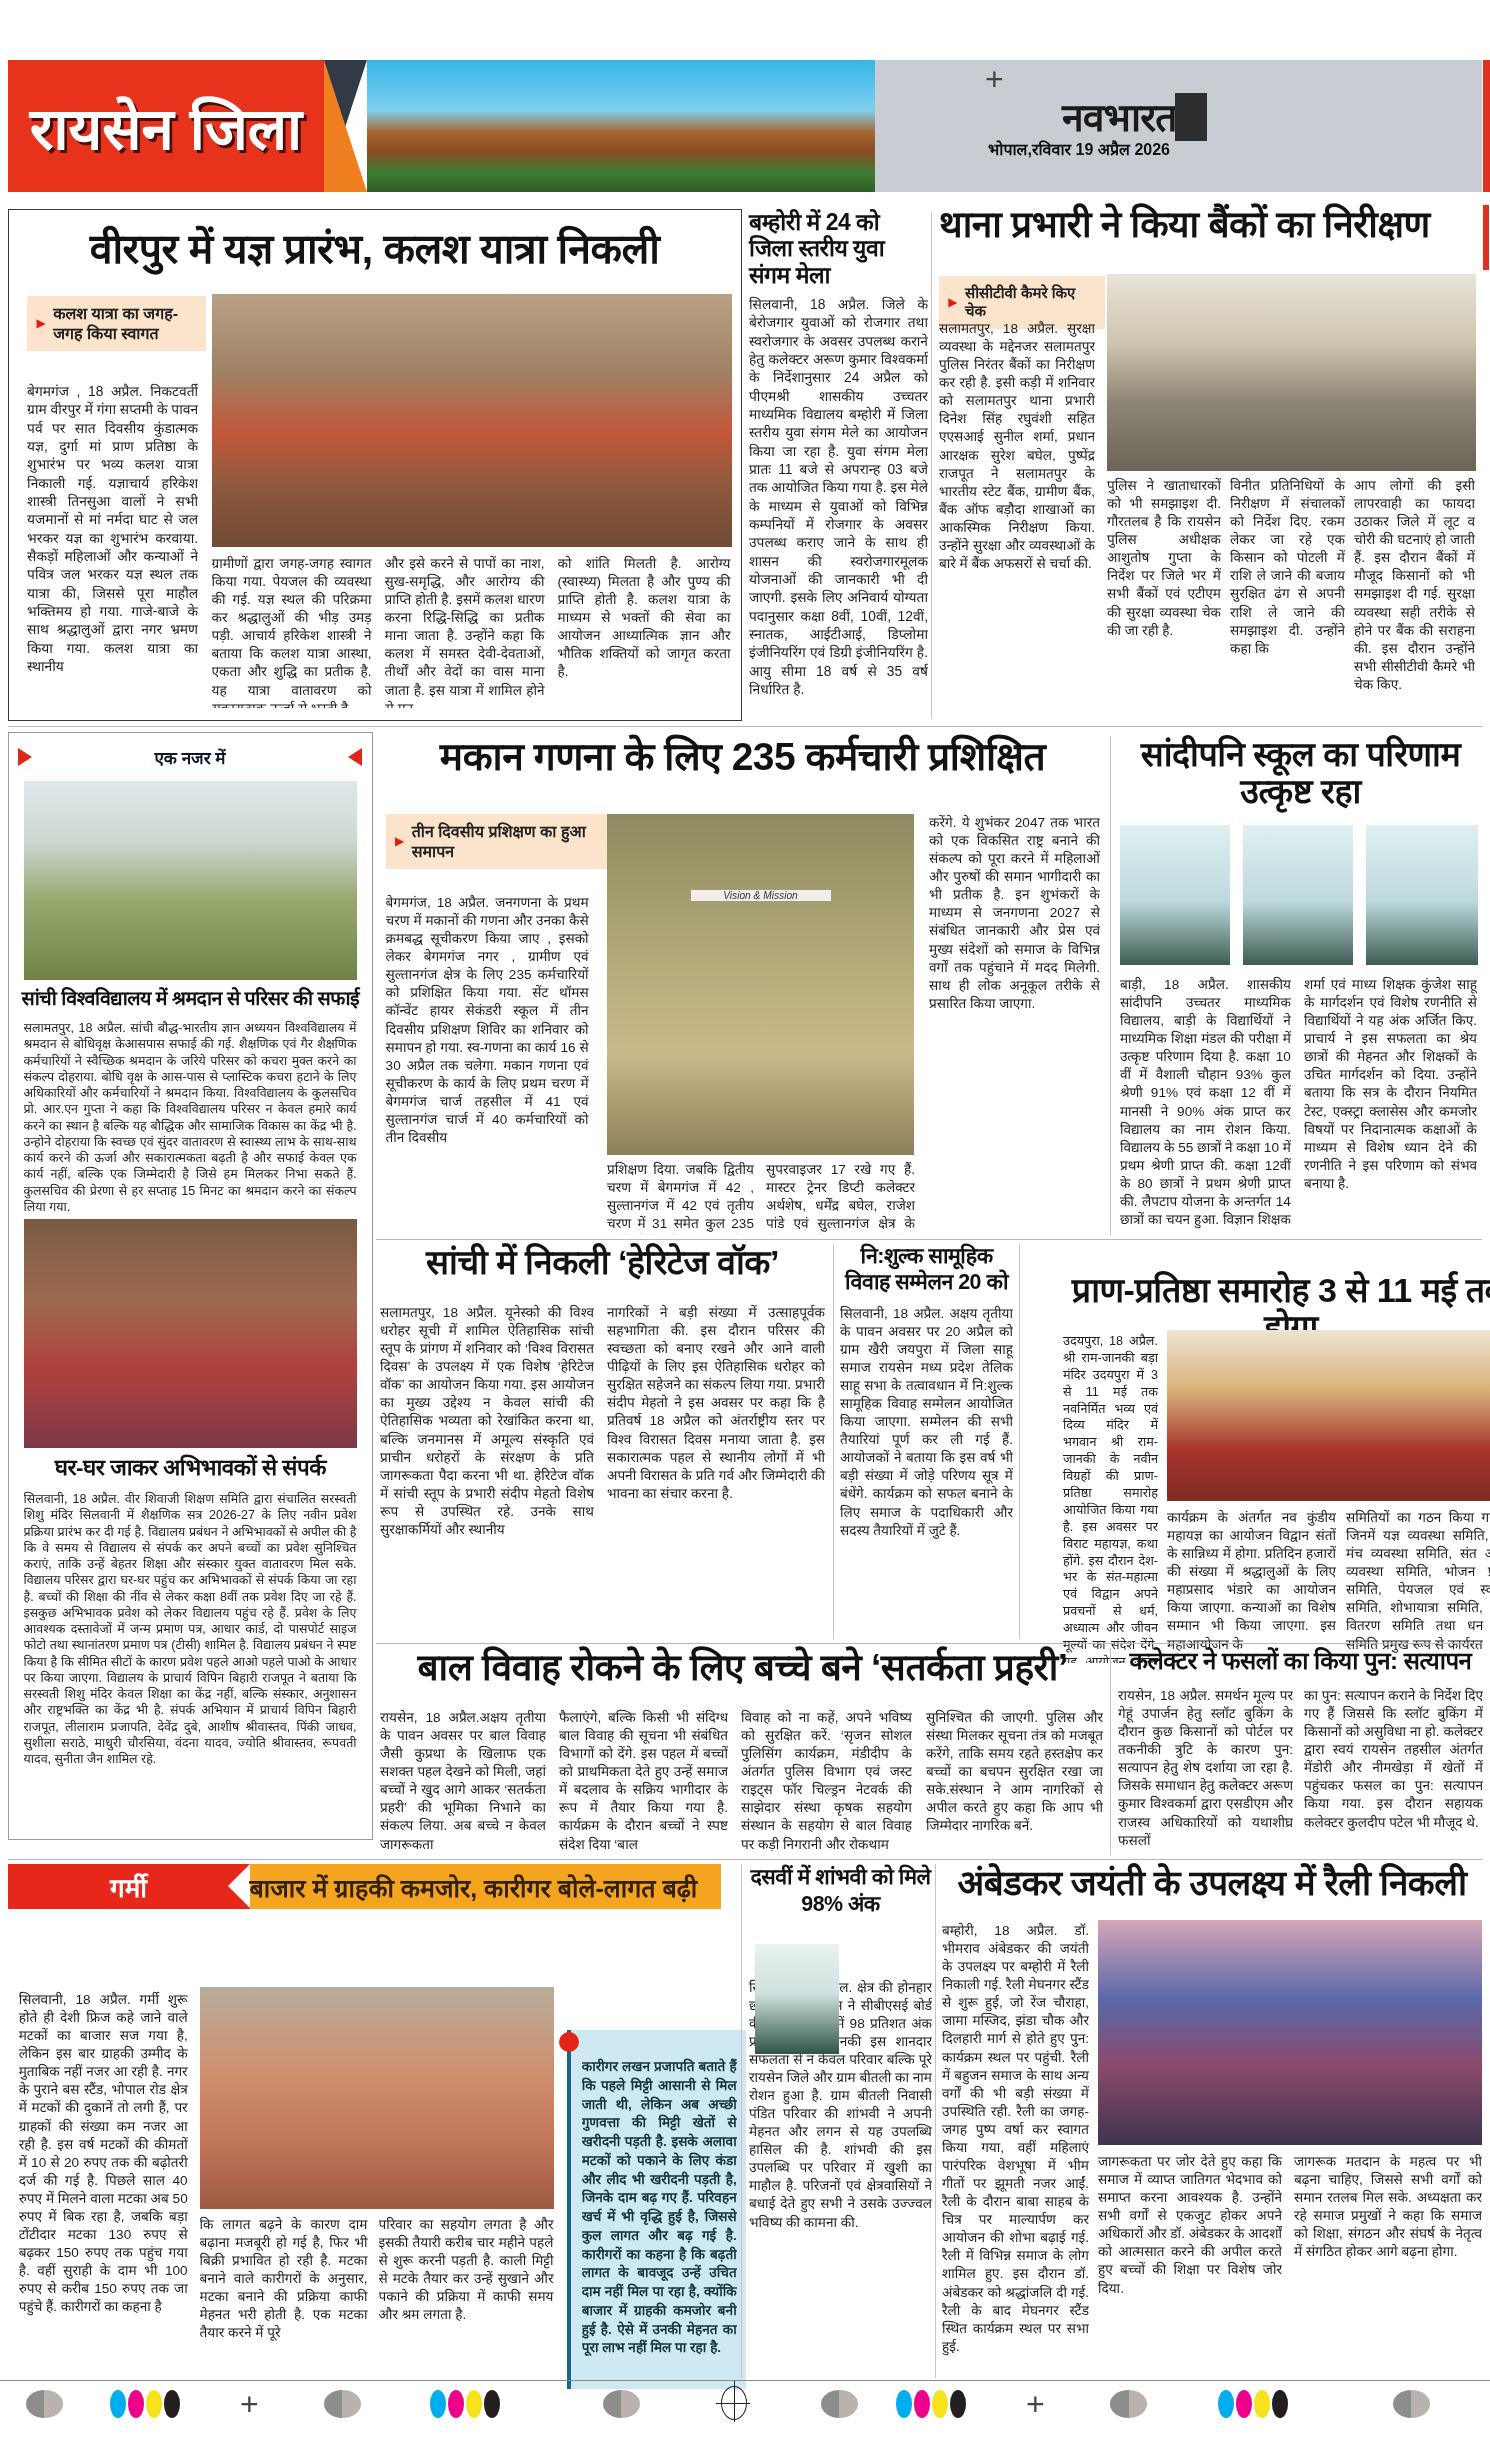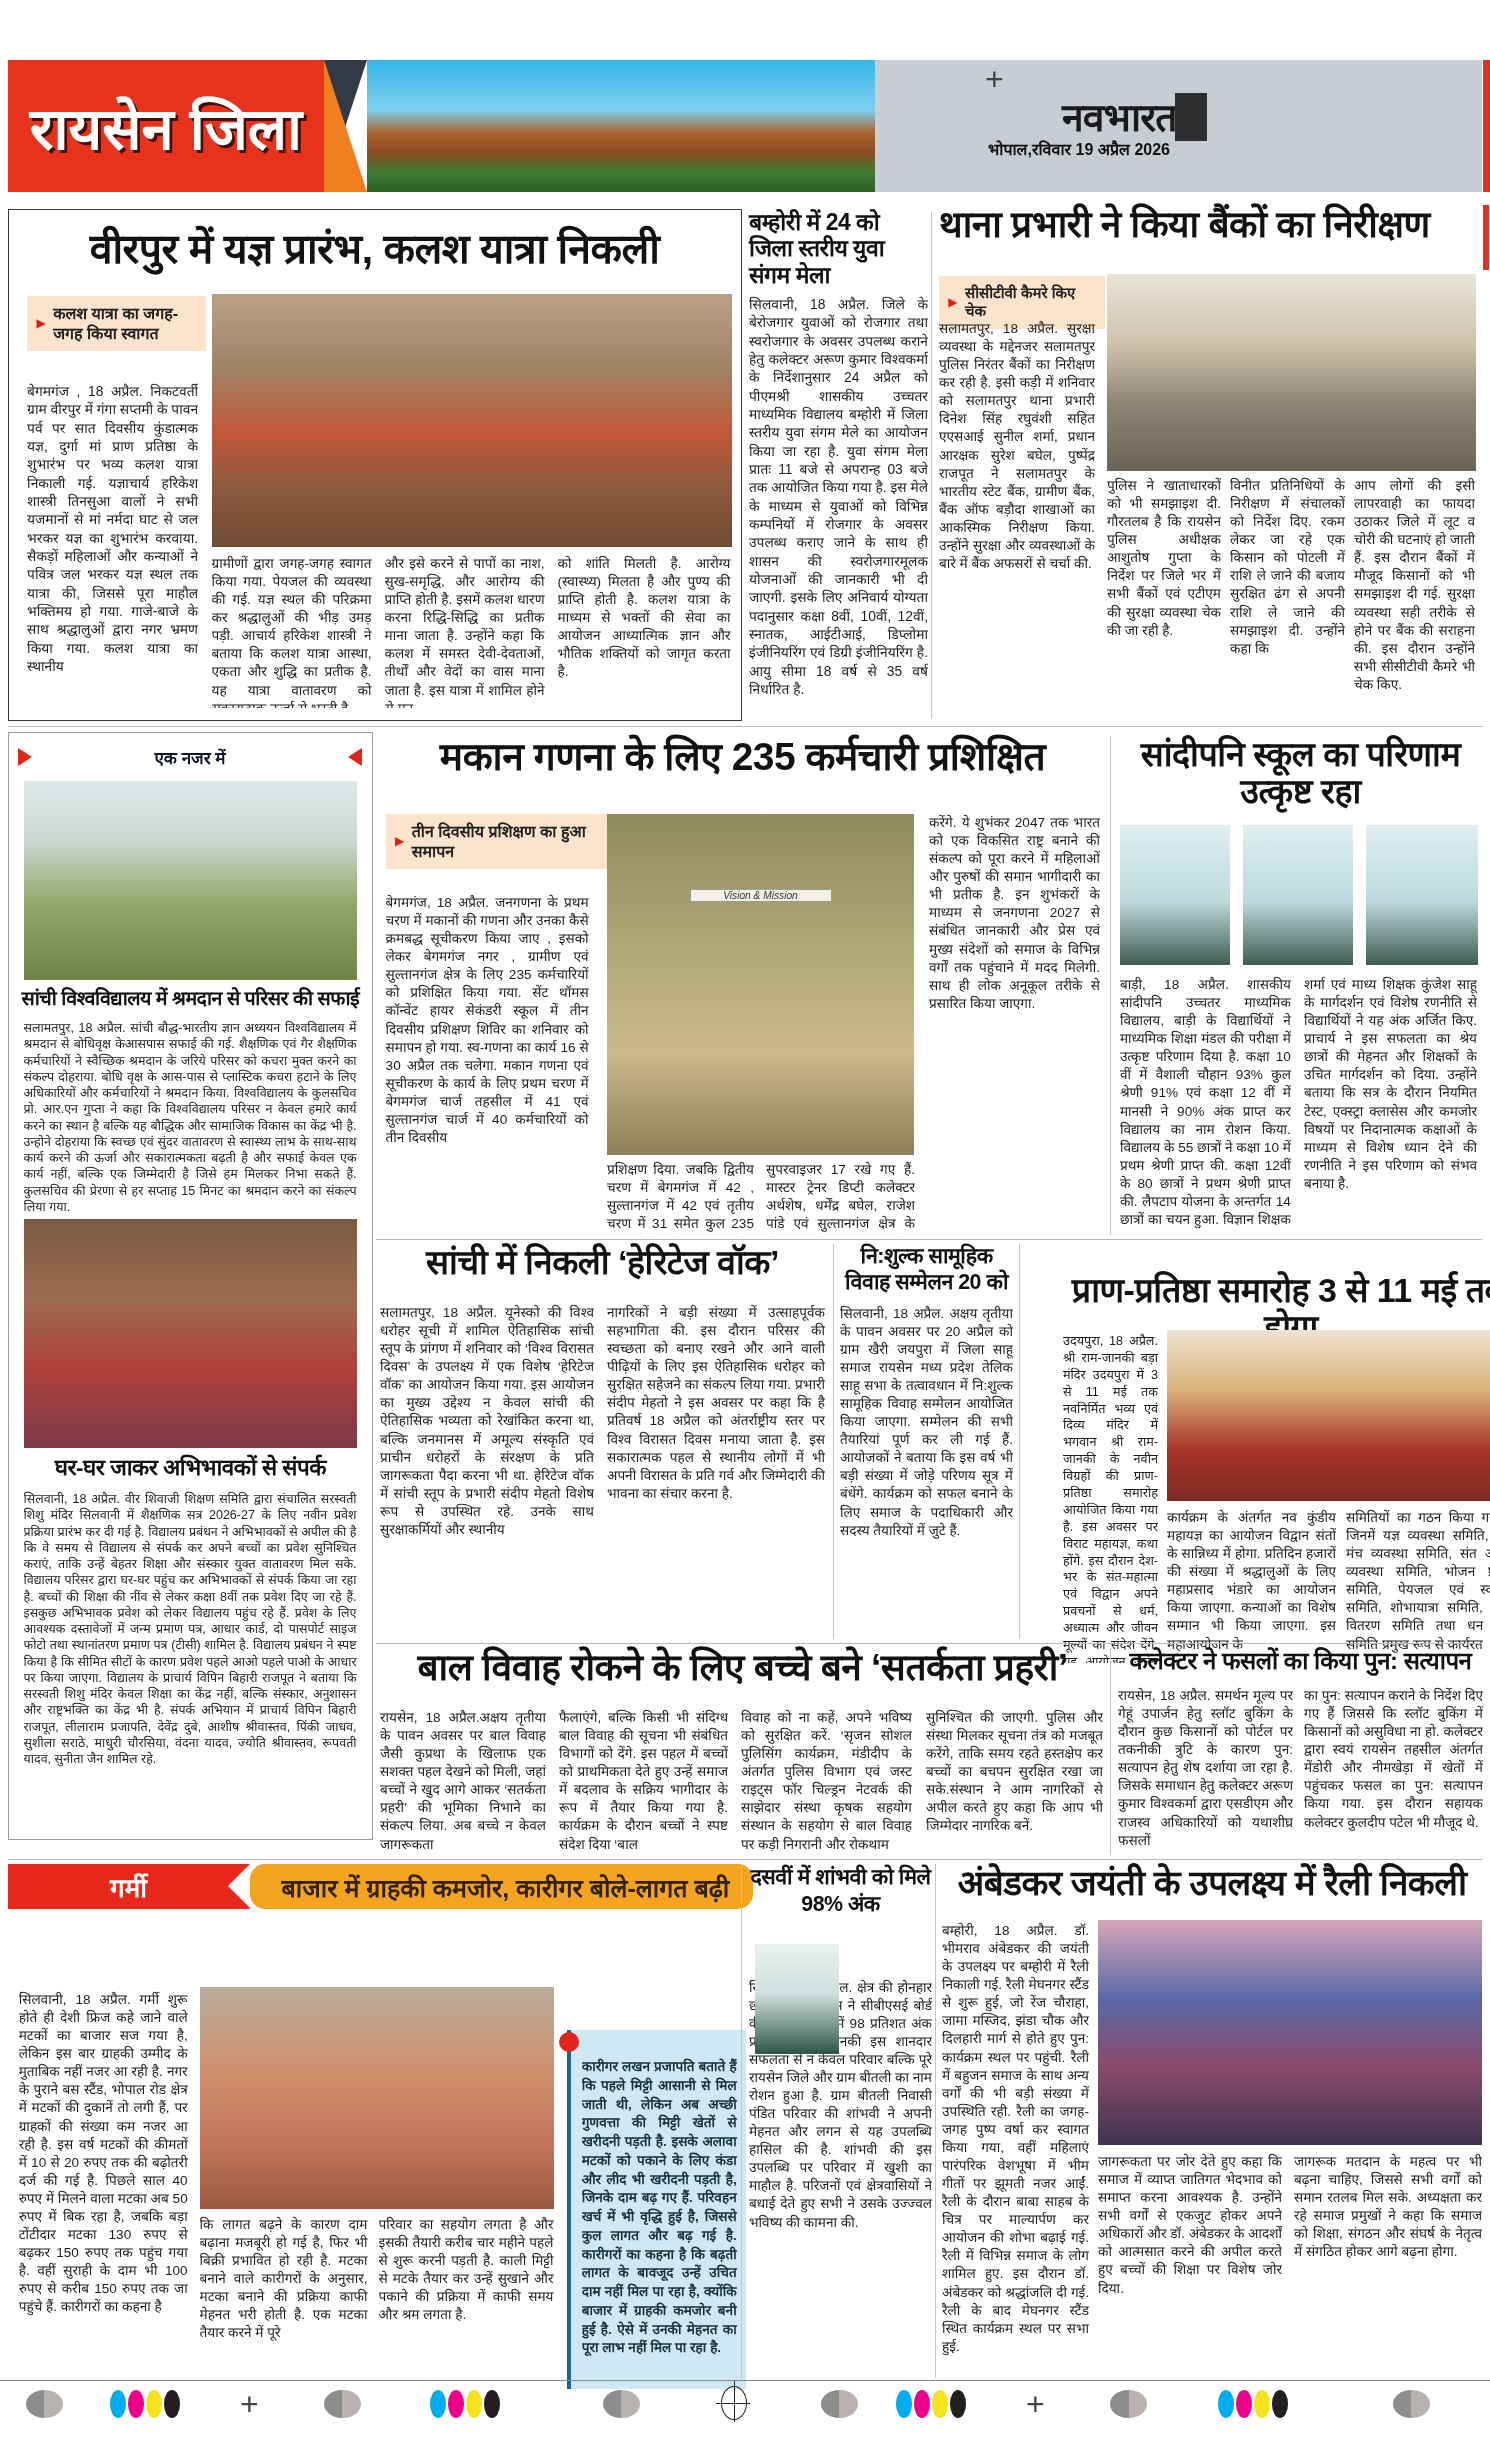--- a/index.html
+++ b/index.html
@@ -26,21 +26,21 @@
   .blk-sq{background:#2e2e30;}
   .red-strip{background:#e03020;}
   
   .ekn-head{display:flex;align-items:center;justify-content:center;position:relative;}
   .ekn-head .t{color:#0f172a;font-weight:bold;font-size:17px;}
   .tri-r{width:0;height:0;border-top:9.3px solid transparent;border-bottom:9.3px solid transparent;border-left:14px solid #e0251a;}
   .tri-l{width:0;height:0;border-top:9.3px solid transparent;border-bottom:9.3px solid transparent;border-right:14px solid #e0251a;}
   
   .garmi-red{background:#e7271a;color:#fff;font-weight:bold;font-size:26px;display:flex;align-items:center;justify-content:center;position:relative;}
   .garmi-red:after{content:"";position:absolute;right:-0.9px;top:0;width:0;height:0;border-top:22.4px solid transparent;border-bottom:22.4px solid transparent;border-right:22.4px solid #fff;}
-  .garmi-orange{background:#f4a41f;color:#33220a;font-weight:bold;font-size:25px;display:flex;align-items:center;padding-left:32px;border-radius:15px;}
+  .garmi-orange{background:#f4a41f;color:#33220a;font-weight:bold;font-size:25px;display:flex;align-items:center;}
   
   .quote{background:#cfe9f4;border-left:4.7px solid #16668f;padding:28px 9.3px 9.3px 11.2px;position:relative;}
   .quote .dot{position:absolute;left:-12px;top:1.9px;width:20.5px;height:20.5px;border-radius:50%;background:#e1251b;}
   .quote .qtxt{font-size:13.6px;line-height:1.38;text-align:justify;color:#16323e;font-weight:bold;}
   
   .g-ell{width:37px;height:28px;border-radius:50%;background:linear-gradient(90deg,#8d8d8d 50%,#b9b2ae 50%);}
   .cmyk{display:flex;}
   .cmyk i{width:16px;height:28px;border-radius:50%;margin-right:1.9px;}
   .c1{background:#00adee}.c2{background:#ec008c}.c3{background:#f7e31c}.c4{background:#231f20}
   .plus{font-size:32px;color:#444;line-height:0.8;}

